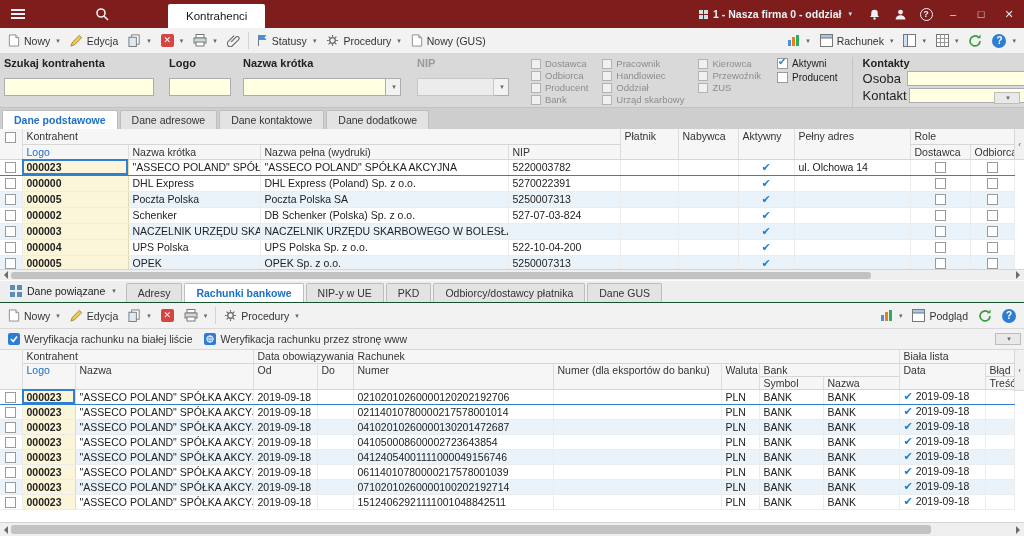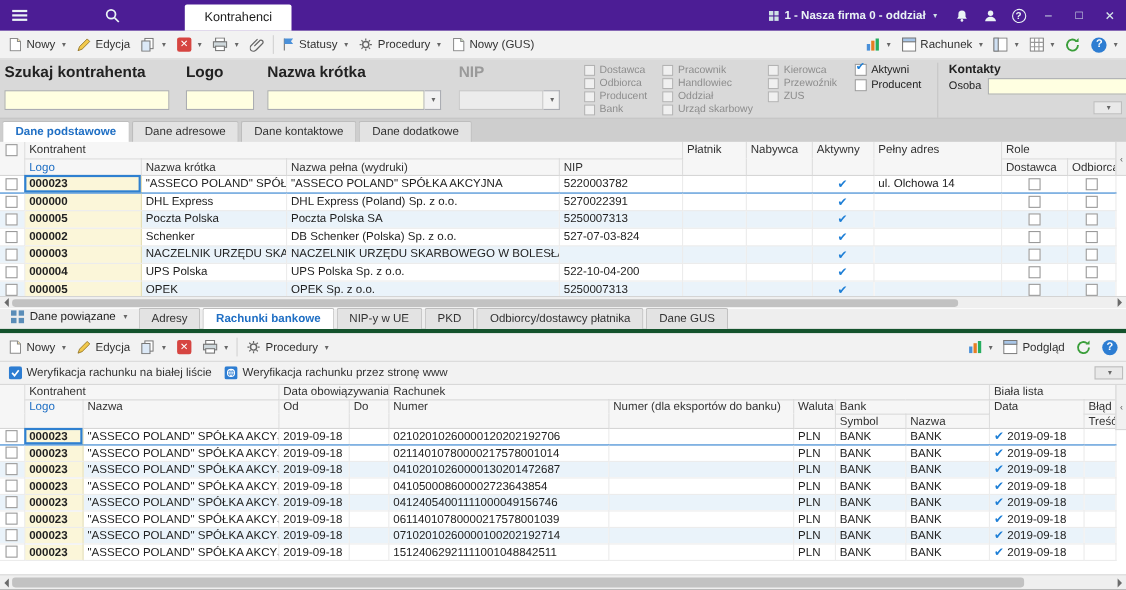--- a/index.html
+++ b/index.html
@@ -1,21 +1,21 @@
 <!DOCTYPE html>
 <html><head>
 <meta charset="utf-8">
 <style>
   * { box-sizing: border-box; margin: 0; padding: 0; }
   body { margin: 0; background: #555; }
   .app { width: 1024px; height: 536px; background: #f0f0f0; overflow: hidden; position: relative;
          font-family: "Liberation Sans", "DejaVu Sans", sans-serif; font-size: 11px; color: #222; }
 
   
-  .titlebar { height: 28px; background: #4c1d95; display: flex; align-items: stretch; color: #eaf3f5; gap: 48px; }
+  .titlebar { height: 28px; background: #7f1d1d; display: flex; align-items: stretch; color: #eaf3f5; gap: 48px; }
   .tb-btn { width: 36px; display: flex; align-items: center; justify-content: center; cursor: pointer; }
   .win-tab { background: #fff; color: #1a1a1a; align-self: flex-end; height: 24px; padding: 0 18px;
              display: flex; align-items: center; font-size: 11.5px; border-radius: 2px 2px 0 0; }
   .tb-right { margin-left: auto; display: flex; align-items: center; gap: 2px; padding-right: 2px; }
   .company { display: flex; align-items: center; gap: 5px; font-weight: bold; font-size: 10.5px; padding: 0 8px; }
   .tb-ico { width: 24px; height: 24px; display: flex; align-items: center; justify-content: center; }
   .qmark { width: 13px; height: 13px; border: 1px solid #eaf3f5; border-radius: 50%; font-size: 9px;
            line-height: 11px; text-align: center; font-weight: bold; display: inline-block; }
   .win-ctl { width: 26px; height: 28px; display: flex; align-items: center; justify-content: center;
              font-size: 11px; color: #d6e6e9; }
@@ -31,42 +31,42 @@
   .tb-spring { margin-left: auto; }
   .del-ico { width: 13px; height: 13px; background: #d64541; color: #fff; border-radius: 2px; font-size: 9px;
              line-height: 13px; text-align: center; font-weight: bold; display: inline-block; }
   .help-ico { width: 14px; height: 14px; background: #2d7dd2; color: #fff; border-radius: 50%; font-size: 10px;
               line-height: 14px; text-align: center; font-weight: bold; display: inline-block; }
 
   
   .filters { height: 54px; background: #d9d9d9; border-bottom: 1px solid #c2c2c2; display: flex;
              padding: 3px 4px 0 4px; position: relative; }
   .fcol { display: flex; flex-direction: column; }
-  .flabel { font-weight: bold; font-size: 14px; }
+  .flabel { font-weight: bold; font-size: 11px; }
   .flabel.disabled { color: #9a9a9a; font-weight: bold; }
   .finput { background: #ffffe1; border: 1px solid #abadb3; height: 18px; font-size: 11px; padding: 0 3px;
             width: 100%; font-family: inherit; }
   .finput.small { height: 15px; flex: 1; width: auto; }
   .combo { display: flex; margin-top: 9px; }
   .combo .finput { margin-top: 0; flex: 1; min-width: 0; }
   .combo-btn { width: 15px; background: #f2f2f2; border: 1px solid #abadb3; border-left: 0;
                display: flex; align-items: center; justify-content: center; }
   .combo.disabled .finput { background: #ececec; border-color: #c6c6c6; }
   .mt9 { margin-top: 9px; }
   .rolegroups { display: flex; gap: 14px; margin-left: 22px; padding-top: 1px; }
   .rolecol { display: flex; flex-direction: column; gap: 1px; }
   .rolelbl { display: flex; align-items: center; gap: 4px; font-size: 9.5px; color: #8d8d8d; white-space: nowrap; }
   .cbx-sm { width: 10px; height: 10px; border: 1px solid #b3b3b3; background: #f0f0f0; display: inline-block; flex: none; }
   .aktywni-col { margin-left: 16px; gap: 3px; padding-top: 1px; font-size: 10px; }
   .aklbl { display: flex; align-items: center; gap: 4px; white-space: nowrap; }
   .kontakty { margin-left: 14px; padding-left: 10px; border-left: 1px solid #c5c5c5; display: flex;
               flex-direction: column; gap: 2px; width: 168px; }
   .klabel { font-weight: bold; }
   .krow { display: flex; align-items: center; gap: 6px; }
-  .klbl { width: 40px; font-size: 10px; }
+  .klbl { width: 40px; font-size: 13px; }
   .chev-box { width: 26px; height: 12px; border: 1px solid #bdbdbd; background: #e9e9e9; display: flex;
               align-items: center; justify-content: center; font-size: 7px; color: #555; }
   .filters .chev-box { position: absolute; right: 4px; bottom: 3px; }
 
   
   .tabstrip { height: 21px; background: #cecece; display: flex; align-items: flex-end; padding: 0 2px; }
   .tab { background: #e3e3e3; border: 1px solid #bdbdbd; border-bottom: none; padding: 3px 11px;
          font-size: 10.5px; color: #333; margin-right: 2px; border-radius: 2px 2px 0 0; white-space: nowrap; cursor: pointer; }
   .tab.active { background: #fff; color: #1f6fc4; font-weight: bold; }
 
@@ -100,21 +100,21 @@
   
   .hscroll { background: #efefef; border-top: 1px solid #d4d4d4; display: flex; align-items: center; padding: 0 2px; }
   .hs1 { height: 11px; } .hs2 { height: 14px; }
   .tri { width: 0; height: 0; border: 4px solid transparent; flex: none; }
   .tri.left { border-right-color: #6b6b6b; margin: 0 3px 0 2px; border-left-width: 0; }
   .tri.right { border-left-color: #6b6b6b; margin: 0 2px 0 3px; border-right-width: 0; margin-left: auto; }
   .thumb { height: 7px; background: #c2c2c2; border-radius: 3px; }
   .hs2 .thumb { height: 9px; }
 
   
-  .related { height: 23px; background: #eeeeee; border-bottom: 4px solid #14532d; border-top: 1px solid #fbfbfb;
+  .related { height: 23px; background: #eeeeee; border-bottom: 1px solid #14532d; border-top: 1px solid #fbfbfb;
              display: flex; align-items: flex-end; padding: 0 2px; }
   .dp-btn { display: flex; align-items: center; gap: 5px; padding: 4px 8px 5px; font-size: 10.5px; cursor: pointer; }
   .verify { height: 21px; background: #f2f2f2; border-bottom: 1px solid #d8d8d8; display: flex;
             align-items: center; padding: 0 3px; gap: 2px; }
 </style>
 </head>
 <body>
 
 <div class="app">
 
@@ -328,20 +328,24 @@
       </label>
       <label class="aklbl">
         <span class="cbx"></span>
         <span>Producent</span>
       </label>
     </div>
     <div class="kontakty">
       <div class="klabel">Kontakty</div>
       <div class="krow">
         <span class="klbl">Osoba</span>
+        <input class="finput small" value="" style="">
+      </div>
+      <div class="krow">
+        <span class="klbl">Kontakt</span>
         <input class="finput small" value="" style="">
       </div>
     </div>
     <div class="chev-box">
         <span class="caret">▾</span>
       </div>
   </div>
 
   <div class="tabstrip">
       <div class="tab active">Dane podstawowe</div>

